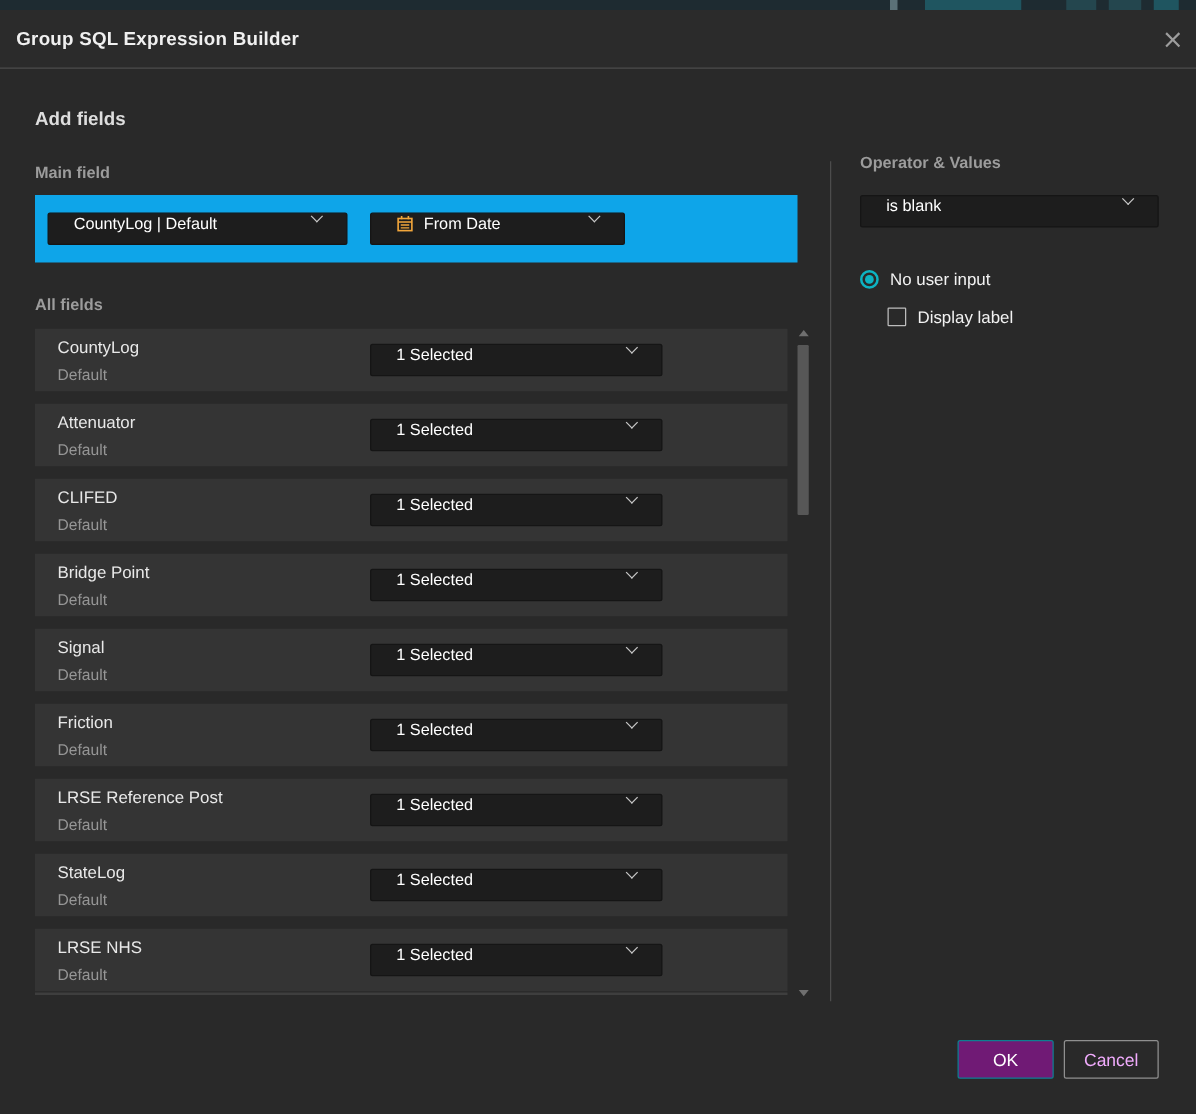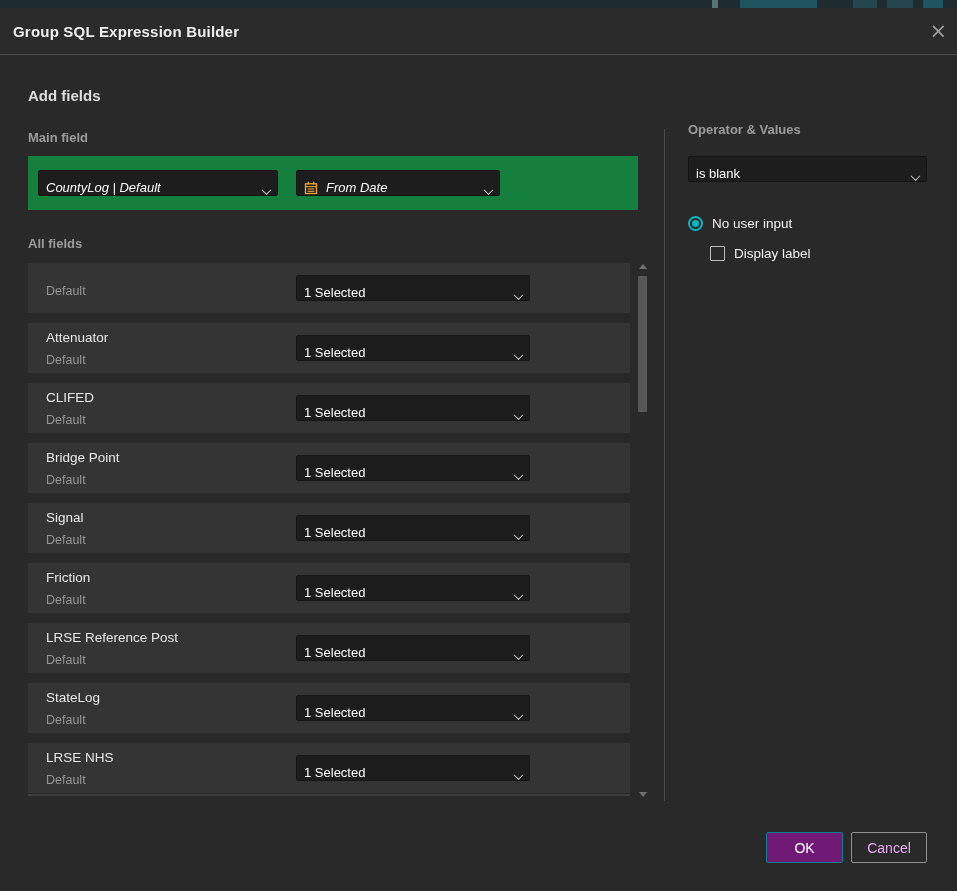--- a/index.html
+++ b/index.html
@@ -31,35 +31,35 @@
     padding:0;cursor:pointer;font-family:"DejaVu Sans", sans-serif;
   }
   .dlg-body{position:relative;height:835px;}
 
   .section-heading{position:absolute;left:28px;color:#dedede;font-size:15px;font-weight:700;}
   .section-label{position:absolute;color:#9c9c9c;font-size:13px;font-weight:700;}
 
   
   .dropdown{
     background:#1d1d1d;border:1px solid #151515;border-radius:2px;
-    height:26px;box-sizing:border-box;display:flex;align-items:flex-end;
-    justify-content:space-between;padding:0 7px;cursor:pointer;
+    height:26px;box-sizing:border-box;display:flex;align-items:flex-start;
+    justify-content:space-between;padding:0 20px;cursor:pointer;
   }
   .dd-label{color:#ffffff;font-size:13px;white-space:nowrap;overflow:hidden;}
   .dd-left{display:flex;align-items:center;gap:8px;min-width:0;}
   .chev{
     width:6px;height:6px;flex:0 0 auto;
     border-right:1.5px solid #c9c9c9;border-bottom:1.5px solid #c9c9c9;
     transform:rotate(45deg) translate(-1px,-1px);
   }
 
   
   .main-panel{
-    position:absolute;left:28px;top:101px;width:610px;height:54px;background:#15803d;
-    display:flex;align-items:center;padding:0 10px;box-sizing:border-box;gap:18px;font-style:italic;
+    position:absolute;left:28px;top:101px;width:610px;height:54px;background:#0ea5e9;
+    display:flex;align-items:center;padding:0 10px;box-sizing:border-box;gap:18px;
   }
   .dd-layer{width:240px;flex:0 0 auto;}
   .dd-field{width:204px;flex:0 0 auto;}
 
   
   .list{position:absolute;left:28px;top:208px;width:602px;}
   .row{
     height:50px;background:#343434;margin-bottom:10px;position:relative;
     display:flex;flex-direction:column;justify-content:center;
     padding-left:18px;box-sizing:border-box;
@@ -139,20 +139,21 @@
           <span class="dd-label">From Date</span>
         </span>
         <span class="chev"></span>
       </div>
     </div>
 
     <div class="section-label" style="left:28px;top:181px;">All fields</div>
 
     <div class="list">
       <div class="row">
+        <div class="row-name">CountyLog</div>
         <div class="row-sub">Default</div>
         <div class="dropdown row-dd">
           <span class="dd-label">1 Selected</span>
           <span class="chev"></span>
         </div>
       </div>
 
       <div class="row">
         <div class="row-name">Attenuator</div>
         <div class="row-sub">Default</div>

